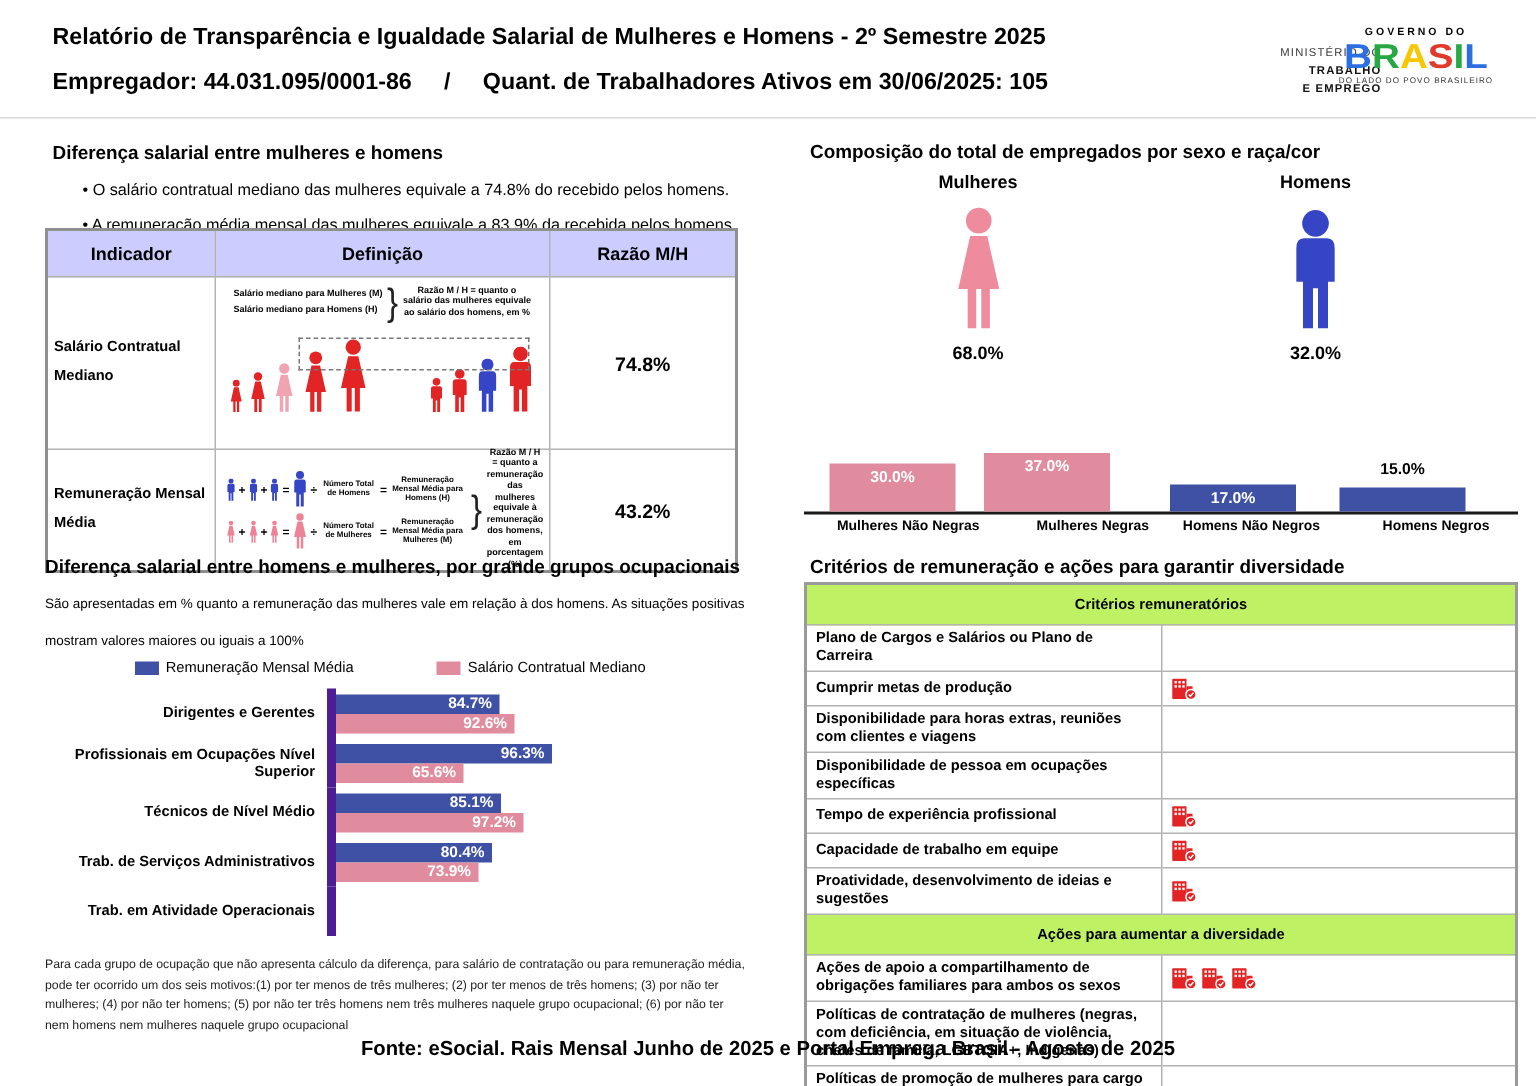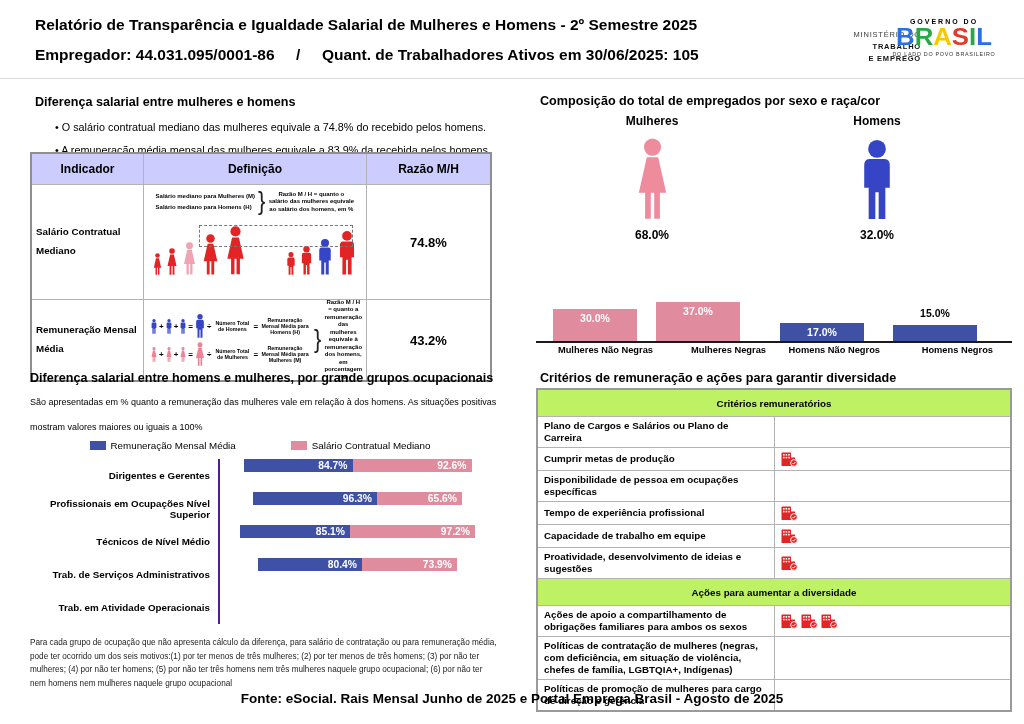--- a/index.html
+++ b/index.html
@@ -67,21 +67,21 @@
 
   
   .lb-heading{left:30px;top:371px;}
   .lb-desc{left:30px;top:390px;width:478px;font-size:9px;line-height:25px;}
   .lb-legend{left:30px;top:440px;width:460px;display:flex;justify-content:center;gap:55px;font-size:9.8px;align-items:center;}
   .legend-item{display:flex;align-items:center;gap:5px;}
   .legend-swatch{width:16px;height:9px;display:inline-block;}
   .occ-chart{left:30px;top:459px;width:465px;}
   .occ-row{display:flex;align-items:center;height:33px;}
   .occ-label{width:188px;text-align:right;padding-right:8px;font-size:9.8px;font-weight:bold;line-height:11px;box-sizing:border-box;}
-  .occ-bars{flex:1;display:flex;justify-content:center;gap:0;border-left:2px solid #4c1d95;align-self:stretch;}
+  .occ-bars{flex:1;display:flex;flex-direction:column;justify-content:center;gap:0;border-left:6px solid #4c1d95;align-self:stretch;}
   .occ-bar{height:13px;position:relative;}
   .occ-val{position:absolute;right:5px;top:1px;color:#fff;font-size:10.3px;font-weight:bold;}
   .lb-footnote{left:30px;top:636px;width:470px;font-size:8.2px;line-height:13.5px;color:#222;}
 
   
   .rb-heading{left:540px;top:371px;}
   .crit-table{left:536px;top:388px;width:476px;border-collapse:collapse;border:2px solid #9a9a9a;table-layout:fixed;}
   .crit-table td{border:1px solid #b3b3b3;font-size:9.8px;vertical-align:middle;padding:3px 6px;}
   .crit-sec-header{background:#bef264;font-weight:bold;text-align:center;font-size:11px;height:20px;}
   .crit-label{font-weight:bold;width:66%;line-height:12px;height:16px;}
@@ -319,21 +319,21 @@
           <span class="occ-val">84.7%</span>
         </div>
         <div class="occ-bar" style="width: 119px; background: rgb(225, 140, 158);">
           <span class="occ-val">92.6%</span>
         </div>
       </div>
     </div>
     <div class="occ-row">
       <div class="occ-label">Profissionais em Ocupações Nível Superior</div>
       <div class="occ-bars">
-        <div class="occ-bar" style="width: 124px; background: rgb(62, 81, 165);">
+        <div class="occ-bar" style="width: 124px; background: rgb(62, 81, 165); padding-left: 20px;">
           <span class="occ-val">96.3%</span>
         </div>
         <div class="occ-bar" style="width: 85px; background: rgb(225, 140, 158);">
           <span class="occ-val">65.6%</span>
         </div>
       </div>
     </div>
     <div class="occ-row">
       <div class="occ-label">Técnicos de Nível Médio</div>
       <div class="occ-bars">
@@ -383,20 +383,24 @@
             <rect x="7.2" y="2" width="1.6" height="1.6" fill="#fff"></rect>
             <rect x="2" y="4.8" width="1.6" height="1.6" fill="#fff"></rect>
             <rect x="4.6" y="4.8" width="1.6" height="1.6" fill="#fff"></rect>
             <rect x="7.2" y="4.8" width="1.6" height="1.6" fill="#fff"></rect>
             <rect x="10" y="5.5" width="4" height="8.5" fill="#e32424"></rect>
             <circle cx="13" cy="11" r="3.4" fill="#e32424" stroke="#fff" stroke-width="1"></circle>
             <path d="M11.5 11 l1.1 1.1 l2 -2.3" stroke="#fff" stroke-width="1" fill="none"></path>
           </svg></td>
       </tr>
       <tr>
+        <td class="crit-label">Disponibilidade para horas extras, reuniões com clientes e viagens</td>
+        <td class="crit-icons"></td>
+      </tr>
+      <tr>
         <td class="crit-label">Disponibilidade de pessoa em ocupações específicas</td>
         <td class="crit-icons"></td>
       </tr>
       <tr>
         <td class="crit-label">Tempo de experiência profissional</td>
         <td class="crit-icons"><svg width="17" height="15" viewBox="0 0 17 15">
             <rect x="0.5" y="0.5" width="9.5" height="13.5" rx="0.6" fill="#e32424"></rect>
             <rect x="2" y="2" width="1.6" height="1.6" fill="#fff"></rect>
             <rect x="4.6" y="2" width="1.6" height="1.6" fill="#fff"></rect>
             <rect x="7.2" y="2" width="1.6" height="1.6" fill="#fff"></rect>

